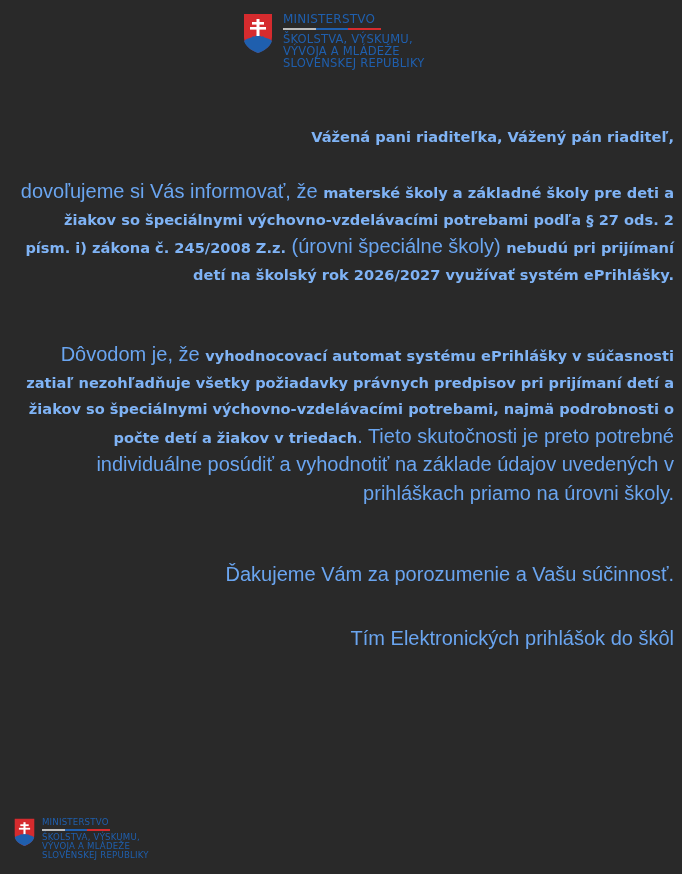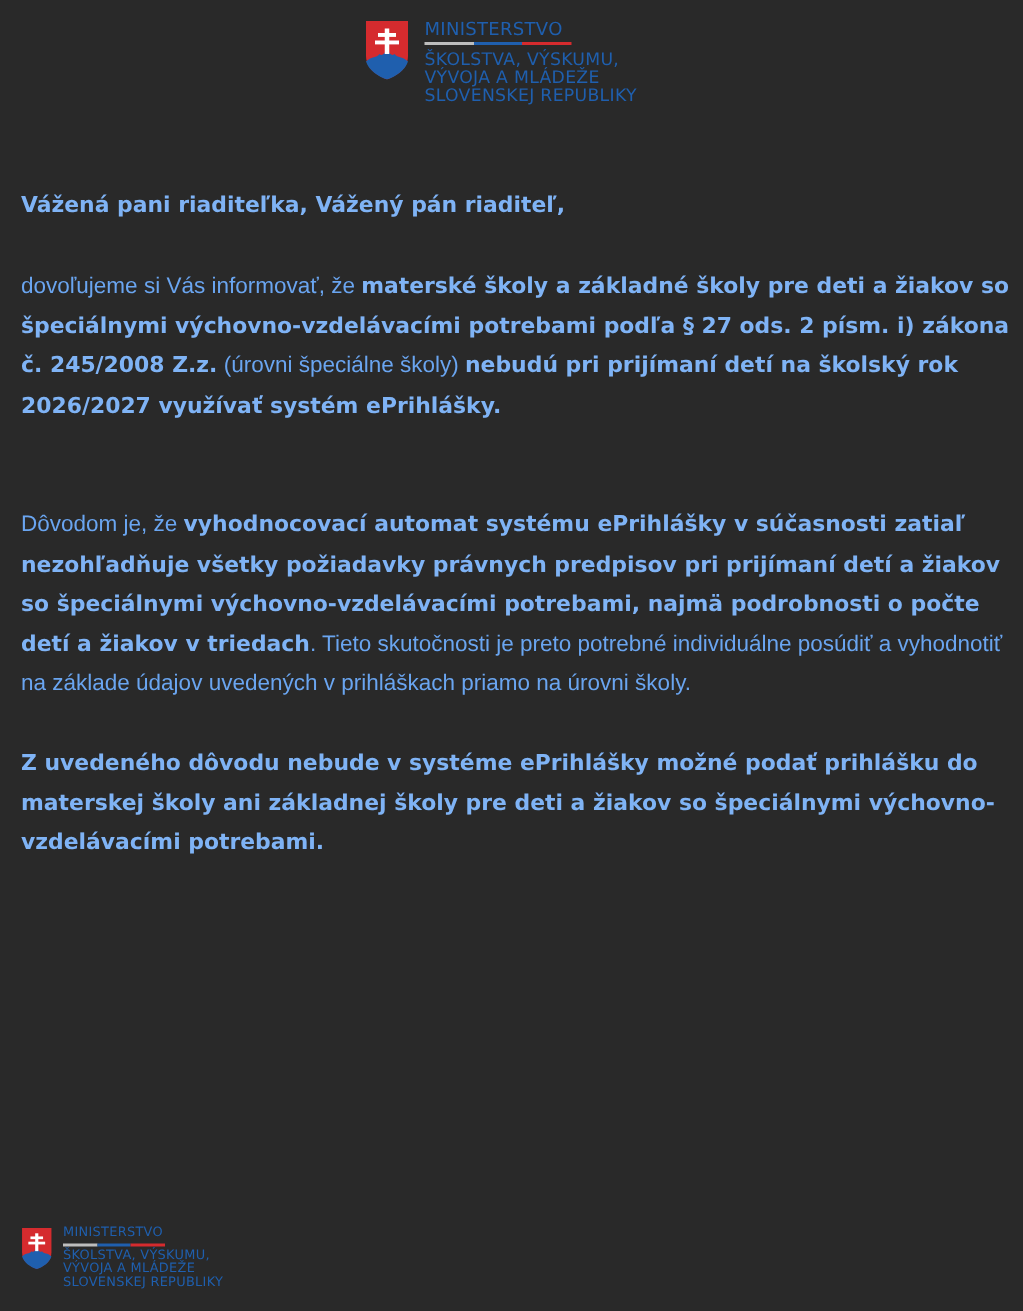--- a/index.html
+++ b/index.html
@@ -15,23 +15,23 @@
   }
   .crest { width:30px; height:40px; margin-right:10px; }
   .logo-text { color:#1f5fae; font-size:11.5px; line-height:12px; letter-spacing:0.2px; }
   .logo-text .min { font-size:12px; }
   .tricolor { display:flex; height:2px; width:98px; margin:3px 0 3px; }
   .tricolor span { flex:1; }
   .main {
     position:absolute; left:14px; top:124px; width:660px;
     font-size:14.6px; line-height:26.5px;
   }
-  .p { margin:0; }
+  .p { margin:0;text-align:right; }
   b { font-weight:bold; color:#7fb3f5; }
-  .thin { font-family:"Liberation Sans", sans-serif; font-size:15px; }
+  .thin { font-family:"Liberation Sans", sans-serif; font-size:20px; }
   .logo-bottom {
     position:absolute; left:14px; top:818px;
     display:flex; align-items:flex-start;
   }
   .logo-bottom .crest { width:21px; height:28px; margin-right:7px; }
   .logo-bottom .logo-text { font-size:8.6px; line-height:9px; }
   .logo-bottom .tricolor { width:68px; height:2px; margin:2px 0; }
 </style>
 </head>
 <body>
@@ -58,24 +58,25 @@
 </div>
 
 <div class="main">
   <p class="p"><b>Vážená pani riaditeľka, Vážený pán riaditeľ,</b></p>
   <p class="p">&nbsp;</p>
   <p class="p" style="margin-top:1px"><span class="thin">dovoľujeme si Vás informovať, že </span><b>materské školy a základné školy pre deti a žiakov so špeciálnymi výchovno-vzdelávacími potrebami podľa § 27 ods. 2 písm. i) zákona č. 245/2008 Z.z.</b><span class="thin"> (úrovni špeciálne školy) </span><b>nebudú pri prijímaní detí na školský rok 2026/2027 využívať systém ePrihlášky.</b></p>
   <p class="p">&nbsp;</p>
   <p class="p">&nbsp;</p>
   <p class="p"><span class="thin">Dôvodom je, že </span><b>vyhodnocovací automat systému ePrihlášky v súčasnosti zatiaľ nezohľadňuje všetky požiadavky právnych predpisov pri prijímaní detí a žiakov so špeciálnymi výchovno-vzdelávacími potrebami, najmä podrobnosti o počte detí a žiakov v triedach</b><span class="thin">. Tieto skutočnosti je preto potrebné individuálne posúdiť a vyhodnotiť na základe údajov uvedených v prihláškach priamo na úrovni školy.</span></p>
   <p class="p">&nbsp;</p>
-  <p class="p"><b>Z uvedeného dôvodu nebude v systéme ePrihlášky možné podať prihlášku do materskej školy ani základnej školy pre deti a žiakov so špeciálnymi výchovno-vzdelávacími potrebami.</b></p>
   <p class="p">&nbsp;</p>
+  <p class="p thin">Ďakujeme Vám za porozumenie a Vašu súčinnosť.</p>
   <p class="p" style="height:16px"></p>
   <p class="p" style="height:20px"></p>
+  <p class="p thin" style="margin-top:1px">Tím Elektronických prihlášok do škôl</p>
 </div>
 
 <div class="logo-bottom">
   <svg class="crest" viewBox="0 0 30 40">
     <path d="M1 1 H29 V24 C29 33 22 37 15 40 C8 37 1 33 1 24 Z" fill="#d52b2e"></path>
     <path d="M1 28 C5 24 8 26 10 23 C12 25 13 22 15 21 C17 22 18 25 20 23 C22 26 25 24 29 28 C27 34 21 38 15 40 C9 38 3 34 1 28 Z" fill="#1f5fae"></path>
     <rect x="13.5" y="6" width="3" height="17" fill="#fff"></rect>
     <rect x="9" y="9" width="12" height="2.6" fill="#fff"></rect>
     <rect x="7" y="14" width="16" height="2.6" fill="#fff"></rect>
   </svg>

